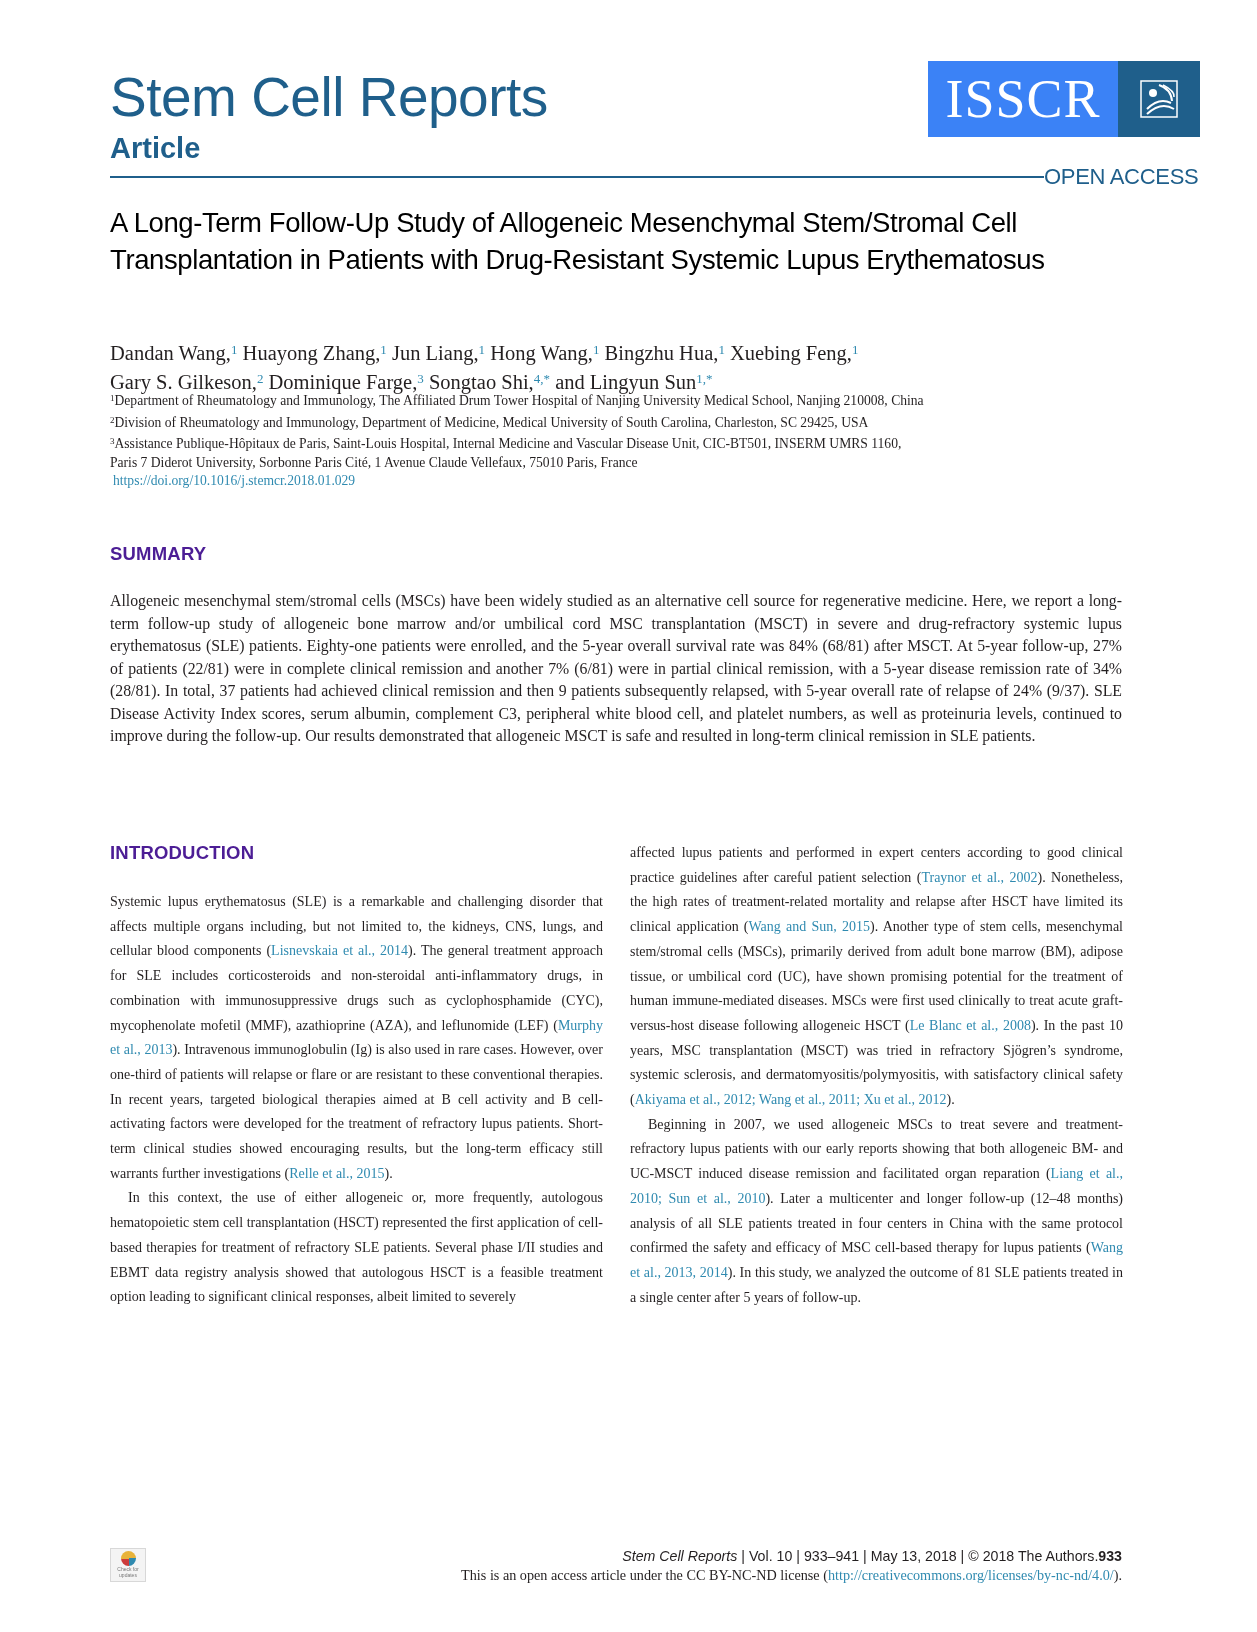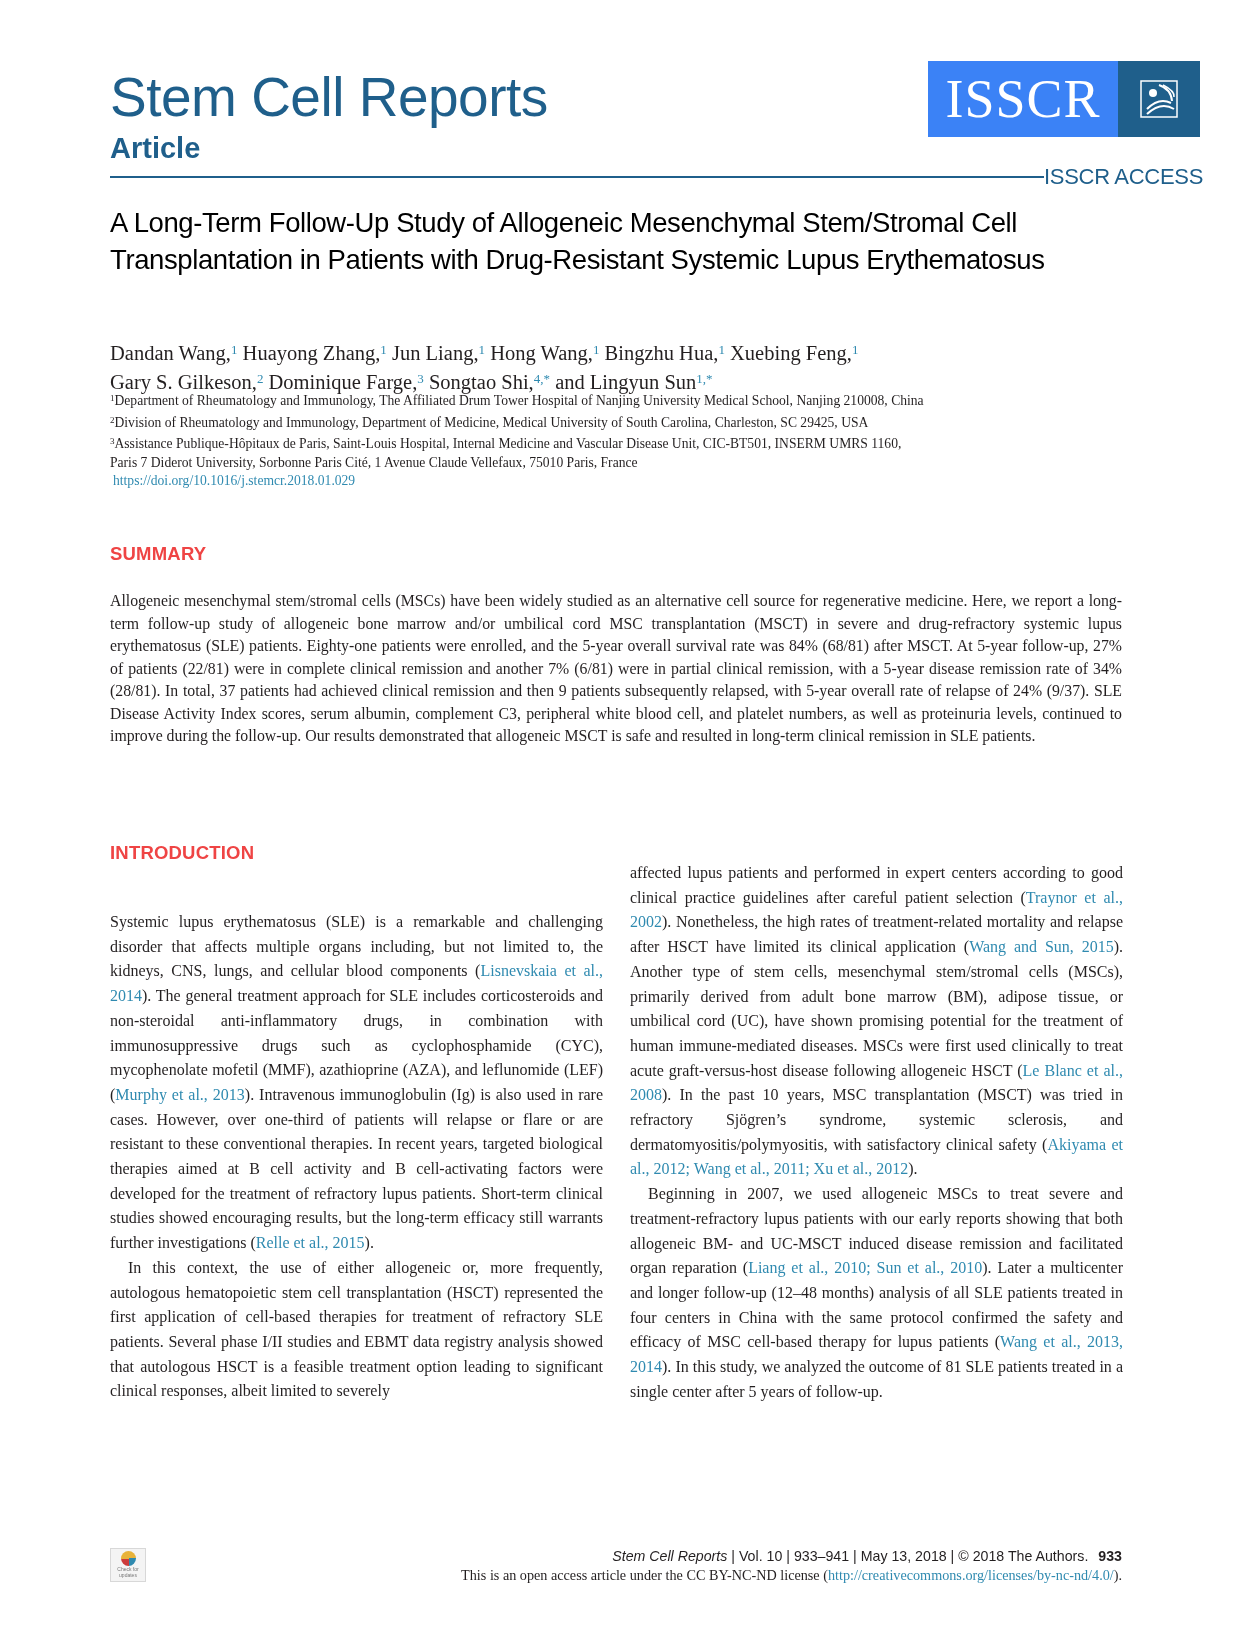--- a/index.html
+++ b/index.html
@@ -11,27 +11,27 @@
   .isscr-logo .txt { width:190px; background:#3b82f6; color:#ffffff; font-family:"Liberation Serif", serif; font-size:54px; display:flex; align-items:center; justify-content:center; letter-spacing:1px; }
   .isscr-logo .mark { flex:1; background:#1f5f8b; display:flex; align-items:center; justify-content:center; }
   .header-rule { position:absolute; left:110px; top:176px; width:934px; height:2px; background:#1f5f8b; }
   .open-access { position:absolute; left:1044px; top:164px; font-family:"Liberation Sans", sans-serif; font-size:22px; color:#1f5f8b; letter-spacing:-0.3px; }
   .paper-title { position:absolute; left:110px; top:204px; width:1030px; font-family:"Liberation Sans", sans-serif; font-size:27.5px; line-height:37px; color:#000000; letter-spacing:-0.4px; }
   .authors { position:absolute; left:110px; top:337px; width:1030px; font-size:20.5px; line-height:25px; }
   .authors sup { color:#2f8ab0; font-size:13px; vertical-align:6px; }
   .affils { position:absolute; left:110px; top:389px; width:1040px; font-size:13.6px; line-height:18.6px; }
   .affils sup { font-size:9px; vertical-align:4px; }
   .doi { margin-left:3px; }
-  .h-section { position:absolute; font-family:"Liberation Sans", sans-serif; font-weight:bold; font-size:18.5px; color:#ef4444; letter-spacing:0.2px; }
+  .h-section { position:absolute; font-family:"Liberation Sans", sans-serif; font-weight:bold; font-size:18.5px; color:#4c1d95; letter-spacing:0.2px; }
   .summary-text { position:absolute; left:110px; top:590px; width:1012px; font-size:15.8px; line-height:22.5px; text-align:justify; }
-  .col { position:absolute; width:493px; font-size:16px; line-height:24.7px; text-align:justify;margin-top:20px; }
+  .col { position:absolute; width:493px; font-size:14px; line-height:24.7px; text-align:justify; }
   .col p { margin:0; }
   .col p.indent { text-indent:18px; }
   .footer-line1 { position:absolute; right:135px; top:1547px; font-family:"Liberation Sans", sans-serif; font-size:14.2px; line-height:18px; white-space:nowrap; }
-  .footer-line1 .pg { font-weight:bold; margin-left:10px; }
+  .footer-line1 .pg { font-weight:bold; }
   .footer-line2 { position:absolute; right:135px; top:1566px; font-family:Liberation Serif, serif; font-size:14.2px; line-height:18px; white-space:nowrap; }
   .check-updates { position:absolute; left:110px; top:1548px; width:34px; height:32px; border:1px solid #d8d8d8; background:#f4f4f4; display:flex; flex-direction:column; align-items:center; justify-content:flex-start; }
   .check-updates .badge { width:15px; height:15px; border-radius:50%; margin-top:2px; background:conic-gradient(#e8b33a 0 25%, #2f8ab0 25% 50%, #cc3b3b 50% 75%, #e8b33a 75%); }
   .check-updates .lbl { font-family:"Liberation Sans", sans-serif; font-size:5px; color:#777; line-height:6px; text-align:center; }
 </style>
 </head>
 <body>
 
 <div class="journal-title">Stem Cell Reports</div>
 <div class="article-type">Article</div>
@@ -42,21 +42,21 @@
       <rect x="2" y="2" width="36" height="36" fill="none" stroke="#fff" stroke-width="1.5"></rect>
       <circle cx="14" cy="14" r="4" fill="#fff"></circle>
       <path d="M8 30 Q20 18 32 24" stroke="#fff" stroke-width="2" fill="none"></path>
       <path d="M8 35 Q22 22 35 30" stroke="#fff" stroke-width="2" fill="none"></path>
       <path d="M20 6 Q32 10 33 22" stroke="#fff" stroke-width="2" fill="none"></path>
       <path d="M24 6 Q36 12 35 18" stroke="#fff" stroke-width="1.5" fill="none"></path>
     </svg>
   </div>
 </div>
 <div class="header-rule"></div>
-<div class="open-access">ISSCR ACCESS</div>
+<div class="open-access">OPEN ACCESS</div>
 
 <div class="paper-title">A Long-Term Follow-Up Study of Allogeneic Mesenchymal Stem/Stromal Cell Transplantation in Patients with Drug-Resistant Systemic Lupus Erythematosus</div>
 
 <div class="authors">
   <span><span>Dandan Wang,</span><sup>1</sup></span>
   <span><span>Huayong Zhang,</span><sup>1</sup></span>
   <span><span>Jun Liang,</span><sup>1</sup></span>
   <span><span>Hong Wang,</span><sup>1</sup></span>
   <span><span>Bingzhu Hua,</span><sup>1</sup></span>
   <span><span>Xuebing Feng,</span><sup>1</sup></span><br>

